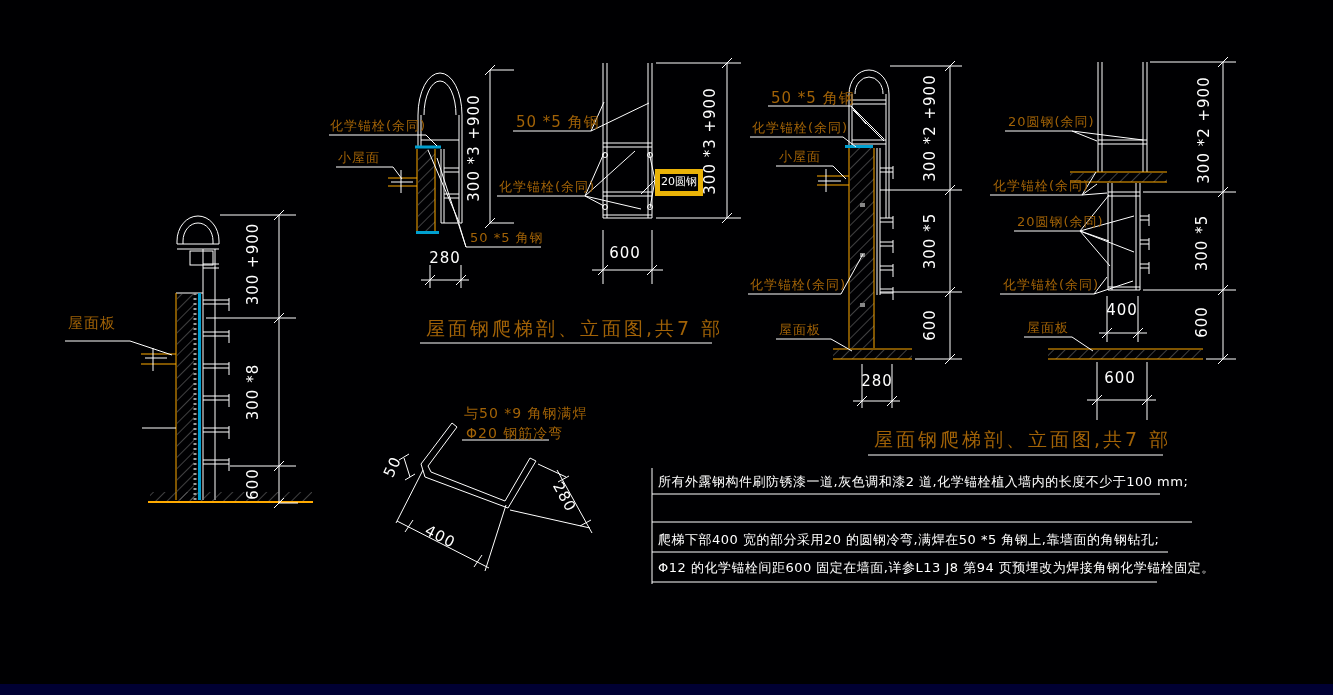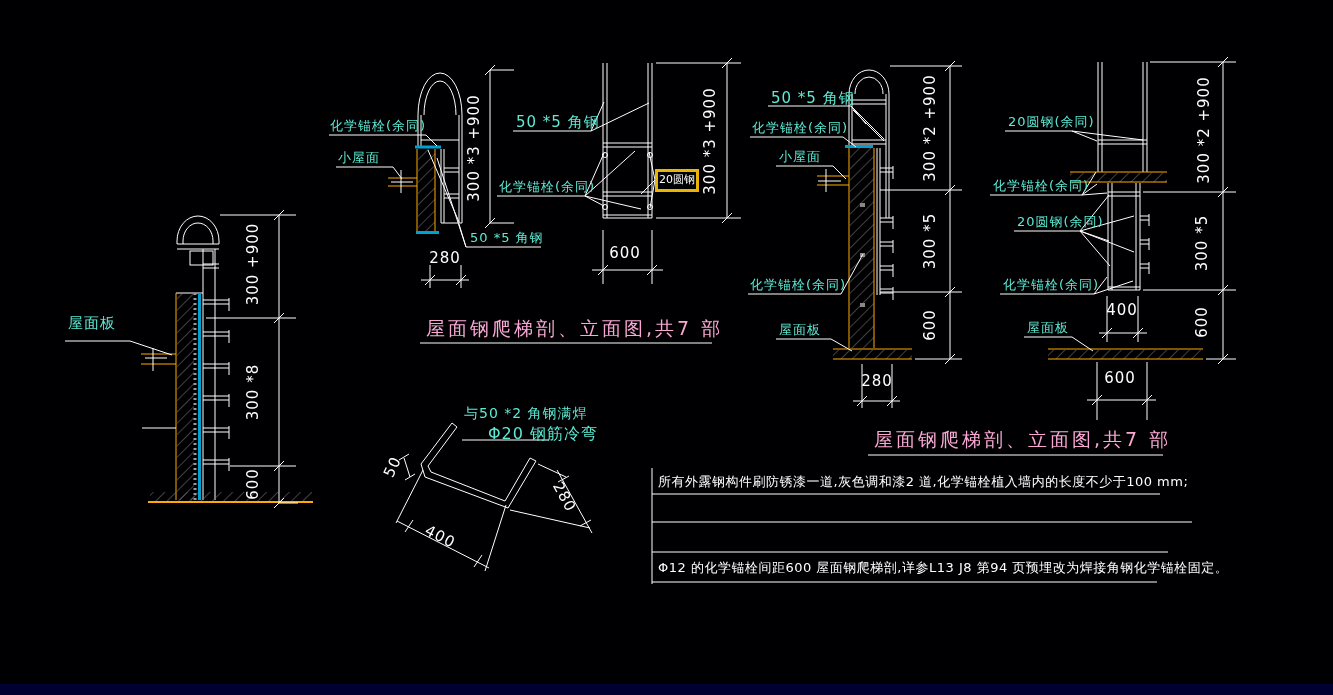--- a/index.html
+++ b/index.html
@@ -1,25 +1,25 @@
 <!DOCTYPE html>
 <html><head>
 <meta charset="utf-8">
 <style>
   html,body{margin:0;padding:0;background:#000;}
   #canvas{position:relative;width:1333px;height:695px;background:#000002;overflow:hidden;
           font-family:"DejaVu Sans",sans-serif;}
   svg{position:absolute;left:0;top:0;}
-  .lbl{position:absolute;white-space:nowrap;color:#5eead4;font:13px/1.15 "DejaVu Sans",sans-serif;letter-spacing:1px;}
+  .lbl{position:absolute;white-space:nowrap;color:#a16207;font:13px/1.15 "DejaVu Sans",sans-serif;letter-spacing:1px;}
   .ctr{position:absolute;white-space:nowrap;color:#fff;font:15px/1 "DejaVu Sans",sans-serif;
        transform:translate(-50%,-50%);letter-spacing:1px;}
   .rot90{transform:translate(-50%,-50%) rotate(-90deg);}
-  .title{position:absolute;white-space:nowrap;color:#f9a8d4;font:19px/1.2 "DejaVu Sans",sans-serif;letter-spacing:3px;}
+  .title{position:absolute;white-space:nowrap;color:#a16207;font:19px/1.2 "DejaVu Sans",sans-serif;letter-spacing:3px;}
   .note{position:absolute;white-space:nowrap;color:#fff;font:13px/1.2 "DejaVu Sans",sans-serif;letter-spacing:.5px;text-align:right;}
-  .boxlbl{position:absolute;color:#fff;border:3px solid #eab308;font:11px/16px "DejaVu Sans",sans-serif;
+  .boxlbl{position:absolute;color:#fff;border:5px solid #eab308;font:11px/16px "DejaVu Sans",sans-serif;
           text-align:center;letter-spacing:0;}
   .taskbar{position:absolute;left:0;bottom:0;width:100%;height:11px;background:#000033;}
 </style>
 </head>
 <body>
 
 <div id="canvas">
 
 <svg width="1333" height="695" viewBox="0 0 1333 695">
   <defs>
@@ -409,24 +409,25 @@
 <div class="lbl" style="left:993px;top:179px">化学锚栓(余同)</div>
 <div class="lbl" style="left:1017px;top:215px">20圆钢(余同)</div>
 <div class="lbl" style="left:1003px;top:278px">化学锚栓(余同)</div>
 <div class="lbl" style="left:1027px;top:321px">屋面板</div>
 <div class="ctr rot90" style="left:1204px;top:130px">300 *2 +900</div>
 <div class="ctr rot90" style="left:1202px;top:243px">300 *5</div>
 <div class="ctr rot90" style="left:1202px;top:322px">600</div>
 <div class="ctr" style="left:1122px;top:310px">400</div>
 <div class="ctr" style="left:1120px;top:378px">600</div>
 
-<div class="lbl" style="left:464px;top:405px;font-size:14px">与50 *2 角钢满焊</div>
-<div class="lbl" style="left:488px;top:425px;font-size:16px">Φ20 钢筋冷弯</div>
+<div class="lbl" style="left:464px;top:405px;font-size:14px">与50 *9 角钢满焊</div>
+<div class="lbl" style="left:466px;top:425px;font-size:14px">Φ20 钢筋冷弯</div>
 <div class="ctr" style="left:393px;top:467px;transform:translate(-50%,-50%) rotate(-65deg)">50</div>
 <div class="ctr" style="left:440px;top:537px;transform:translate(-50%,-50%) rotate(27deg)">400</div>
 <div class="ctr" style="left:564px;top:497px;transform:translate(-50%,-50%) rotate(62deg)">280</div>
 
 <div class="note" style="left:658px;top:474px">所有外露钢构件刷防锈漆一道,灰色调和漆2 道,化学锚栓植入墙内的长度不少于100 mm;</div>
-<div class="note" style="left:658px;top:560px">Φ12 的化学锚栓间距600 屋面钢爬梯剖,详参L13 J8 第94 页预埋改为焊接角钢化学锚栓固定。</div>
+<div class="note" style="left:658px;top:532px">爬梯下部400 宽的部分采用20 的圆钢冷弯,满焊在50 *5 角钢上,靠墙面的角钢钻孔;</div>
+<div class="note" style="left:658px;top:560px">Φ12 的化学锚栓间距600 固定在墙面,详参L13 J8 第94 页预埋改为焊接角钢化学锚栓固定。</div>
 
 <div class="taskbar"></div>
 
 </div>
 
 </body></html>

